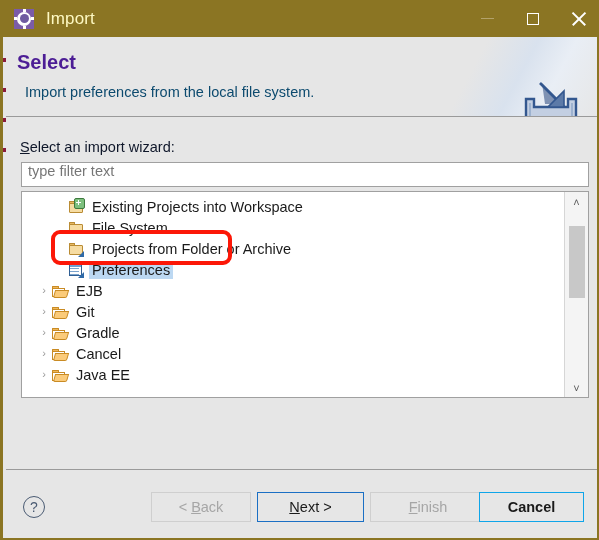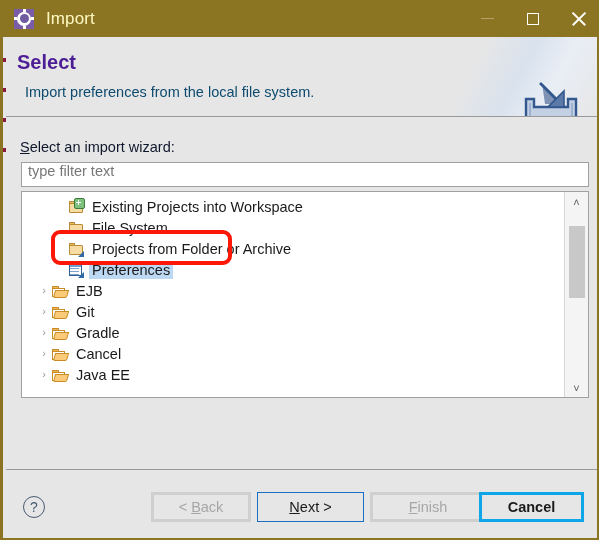--- a/index.html
+++ b/index.html
@@ -325,21 +325,21 @@
     font-size: 14px;
     line-height: 20px;
     text-align: center;
     box-sizing: border-box;
   }
   .btn {
     position: absolute;
     top: 21px;
     height: 30px;
     background: #e6e6e6;
-    border: 3px solid #0ea5e9;
+    border: 1px solid #0ea5e9;
     box-sizing: border-box;
     font-family: inherit;
     font-size: 14.5px;
     color: #1a1a1a;
     padding: 0;
     cursor: default;
   }
   .btn.disabled { color: #a6a6a6; border-color: #cfcfcf; }
   .btn.default {
     border: 1px solid #1a6fc4;

